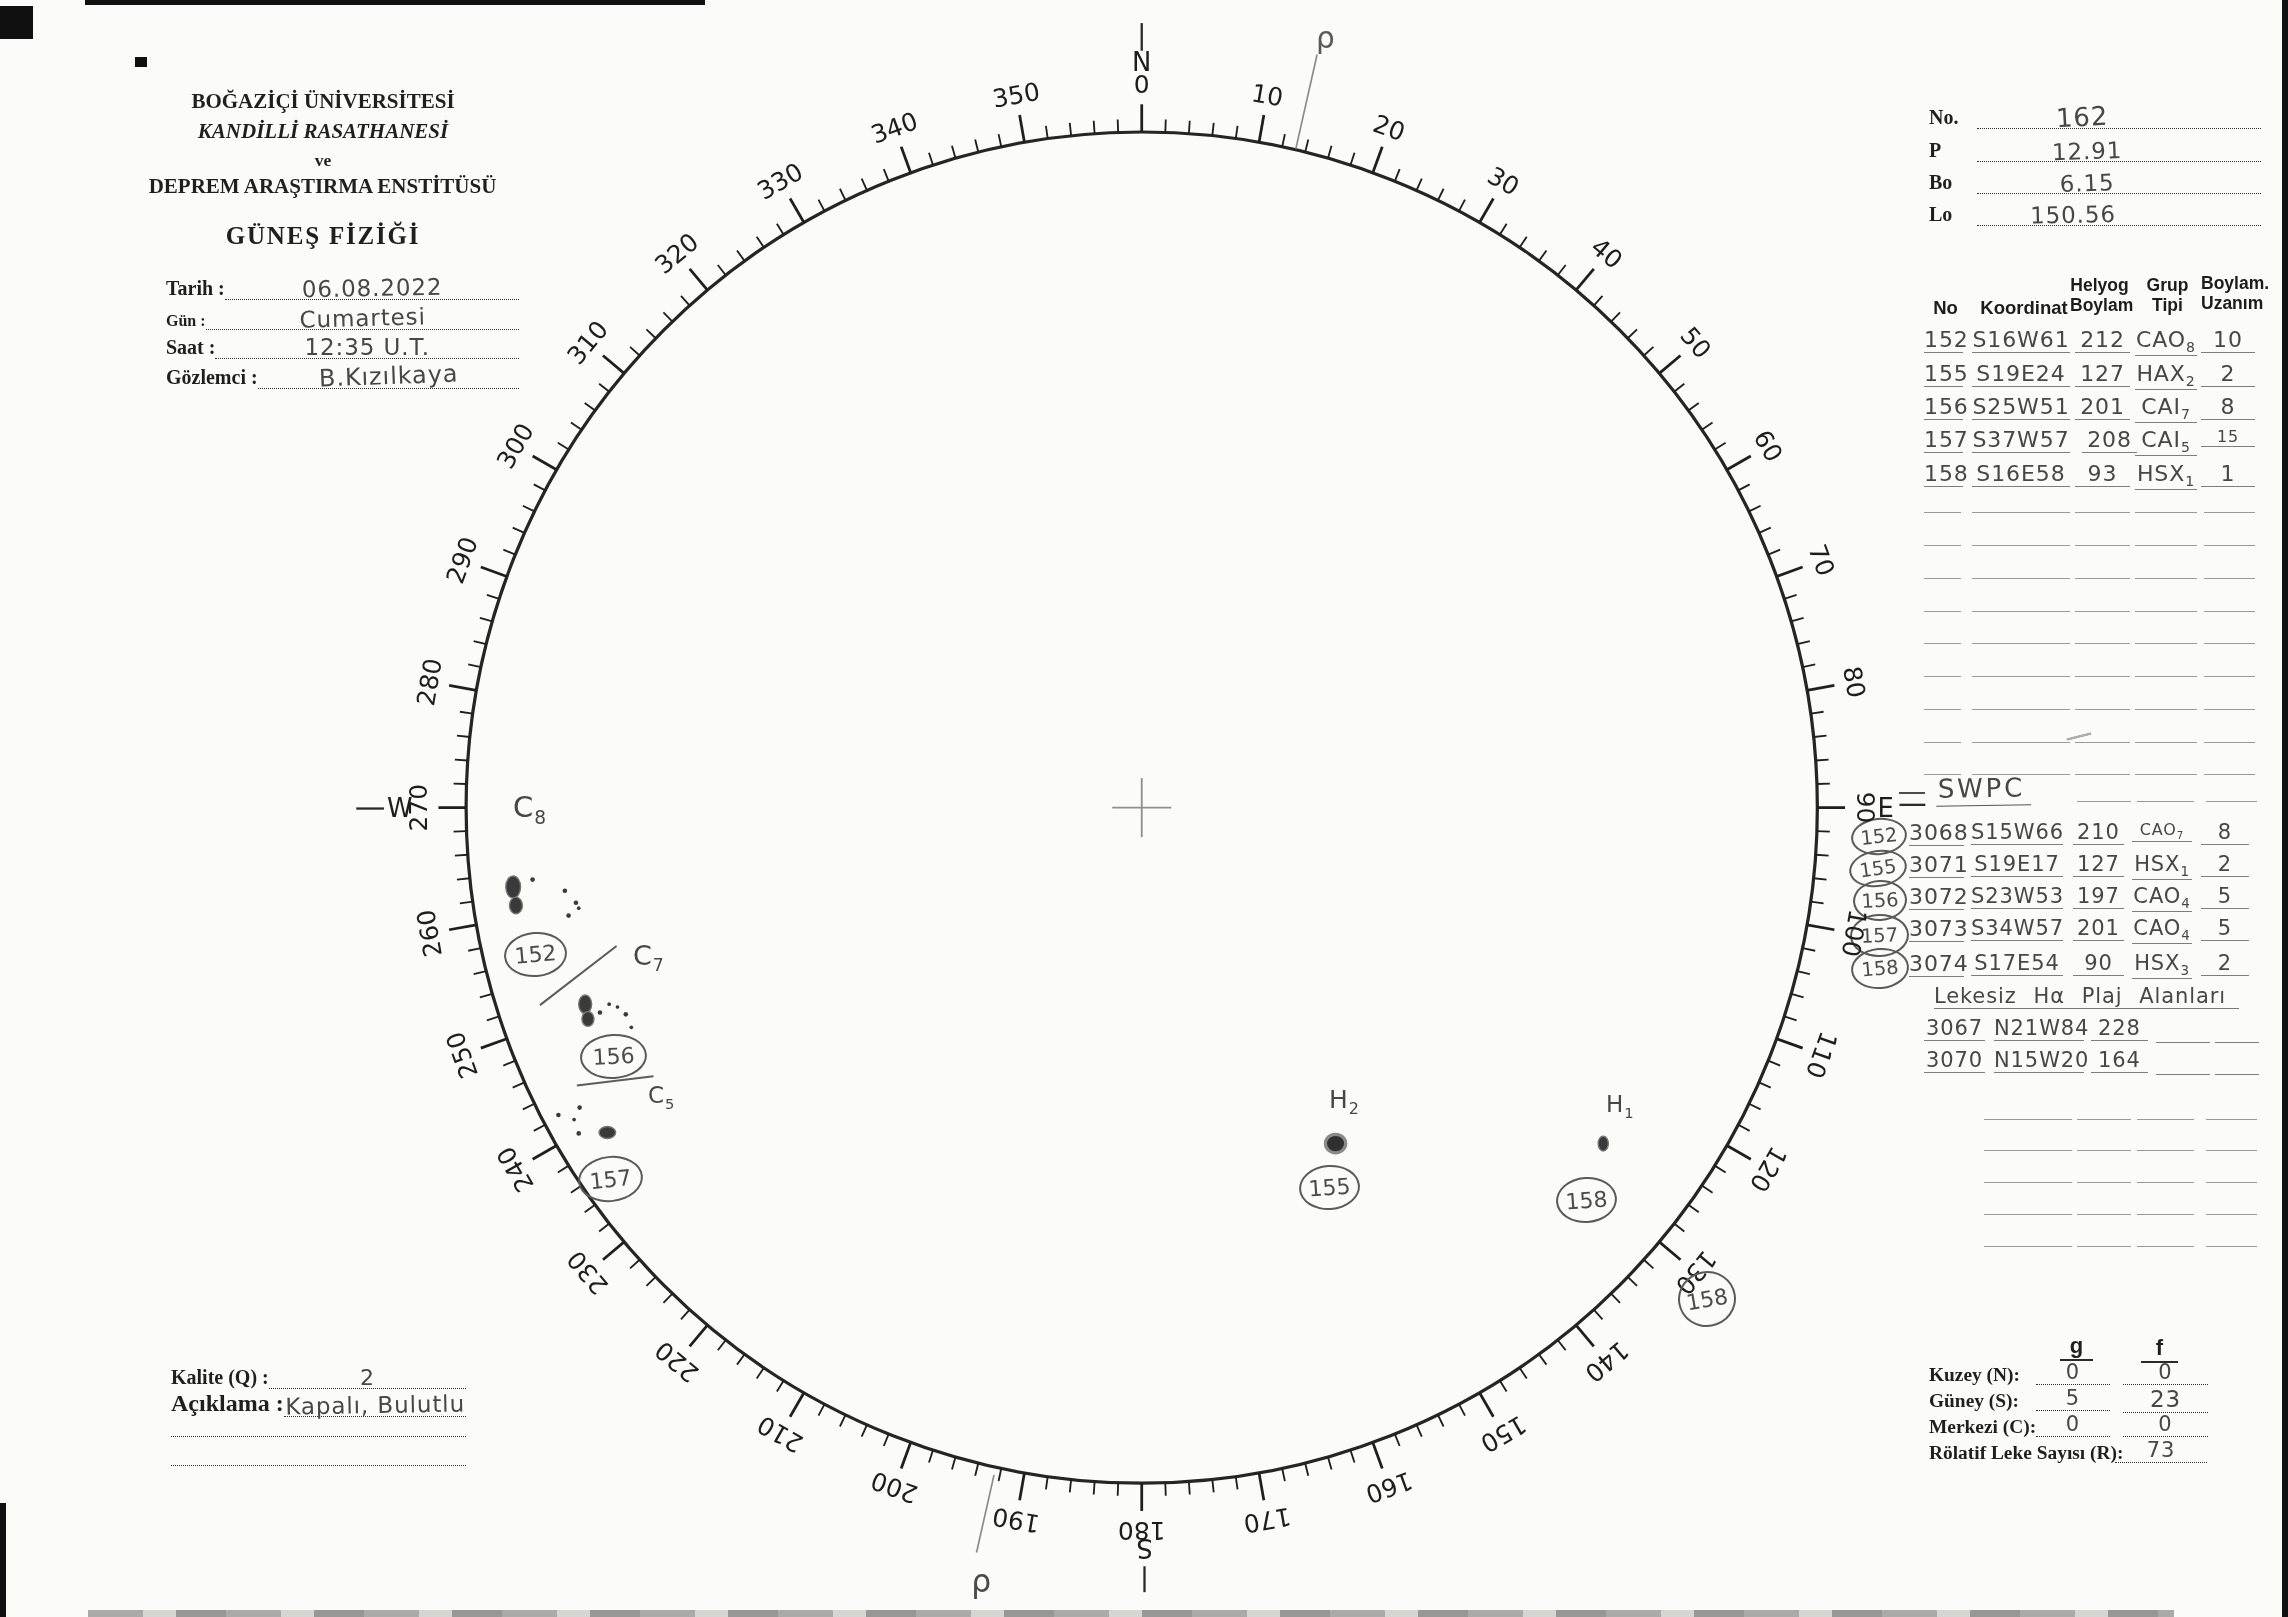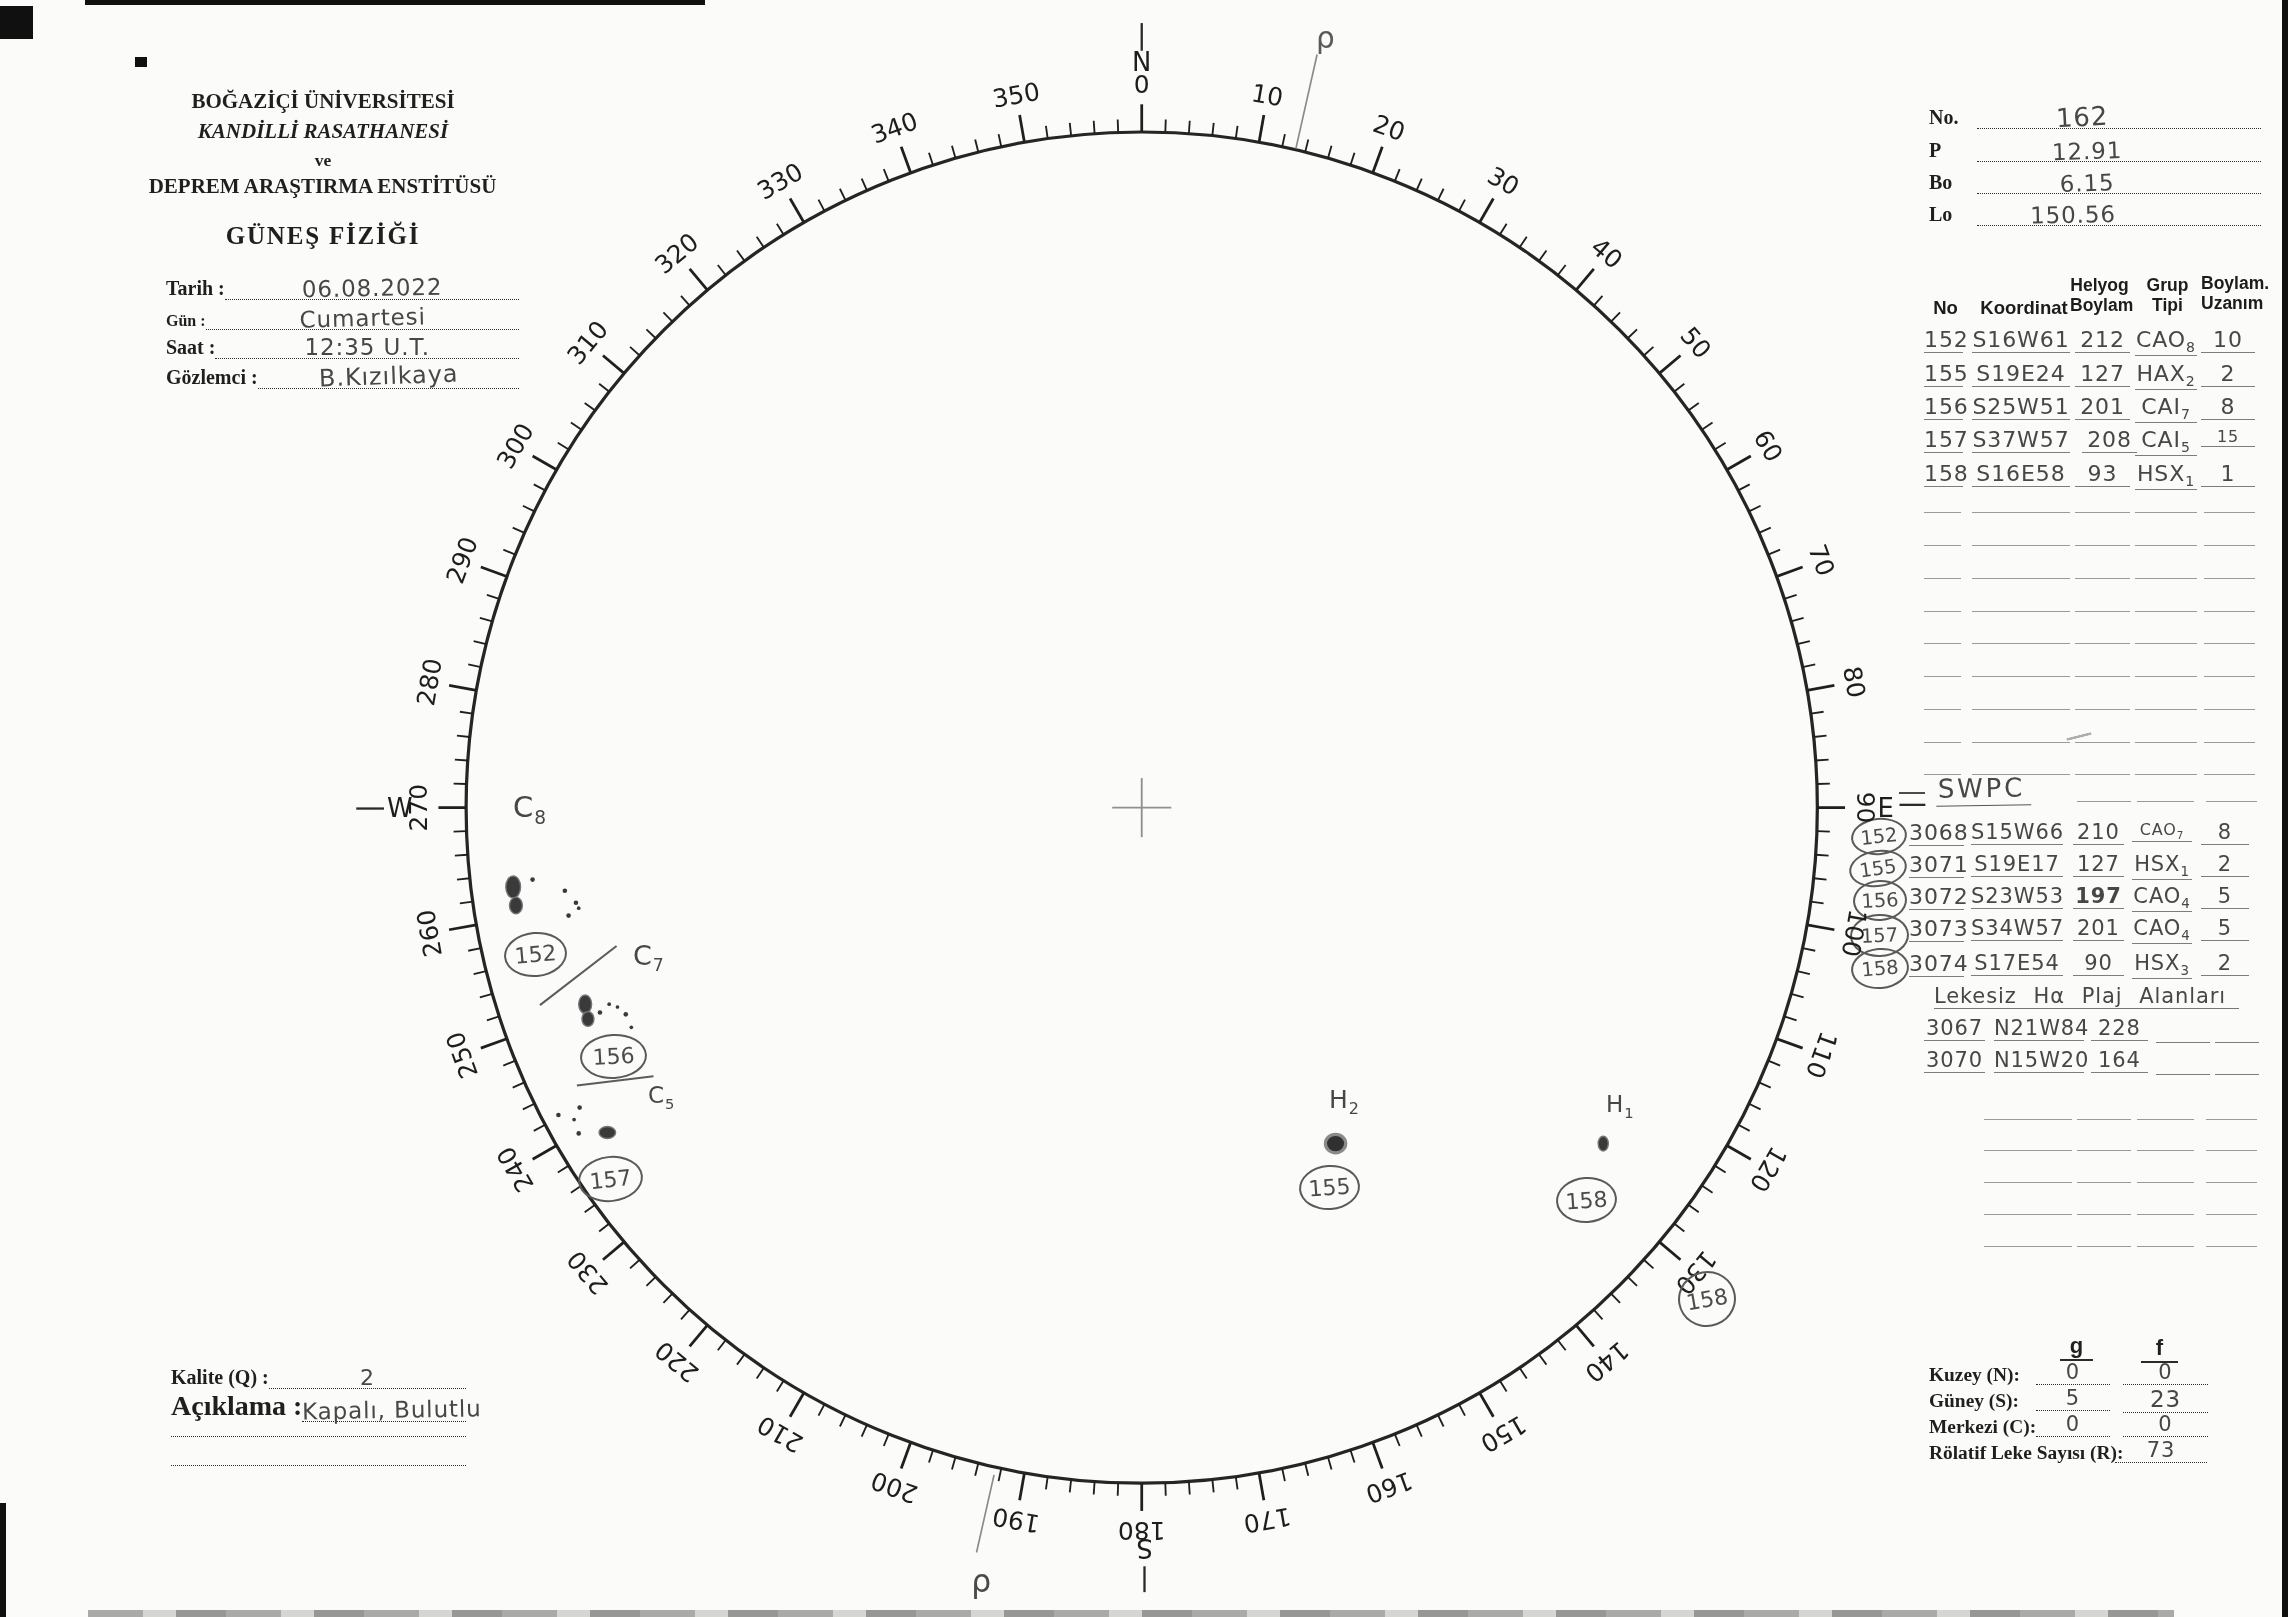--- a/index.html
+++ b/index.html
@@ -162,21 +162,21 @@
     <div class="cell hand" style="left:2201px;top:820px;width:48px;font-size:21px;">8</div>
 
     <div class="cell hand" style="left:1909px;top:852px;width:55px;font-size:22px;">3071</div>
     <div class="cell hand" style="left:1971px;top:852px;width:92px;font-size:21px;">S19E17</div>
     <div class="cell hand" style="left:2073px;top:852px;width:51px;font-size:21px;">127</div>
     <div class="cell hand" style="left:2132px;top:852px;width:60px;font-size:21px;"><span>HSX</span><sub>1</sub></div>
     <div class="cell hand" style="left:2201px;top:852px;width:48px;font-size:21px;">2</div>
 
     <div class="cell hand" style="left:1909px;top:884px;width:55px;font-size:22px;">3072</div>
     <div class="cell hand" style="left:1971px;top:884px;width:92px;font-size:21px;">S23W53</div>
-    <div class="cell hand" style="left:2073px;top:884px;width:51px;font-size:21px;font-weight:bold;">197</div>
+    <div class="cell hand" style="left:2073px;top:884px;width:51px;font-size:21px;">197</div>
     <div class="cell hand" style="left:2132px;top:884px;width:60px;font-size:21px;"><span>CAO</span><sub>4</sub></div>
     <div class="cell hand" style="left:2201px;top:884px;width:48px;font-size:21px;">5</div>
 
     <div class="cell hand" style="left:1909px;top:916px;width:55px;font-size:22px;">3073</div>
     <div class="cell hand" style="left:1971px;top:916px;width:92px;font-size:21px;">S34W57</div>
     <div class="cell hand" style="left:2073px;top:916px;width:51px;font-size:21px;">201</div>
     <div class="cell hand" style="left:2132px;top:916px;width:60px;font-size:21px;"><span>CAO</span><sub>4</sub></div>
     <div class="cell hand" style="left:2201px;top:916px;width:48px;font-size:21px;">5</div>
 
     <div class="cell hand" style="left:1909px;top:951px;width:55px;font-size:22px;">3074</div>
@@ -218,21 +218,21 @@
   <div class="abs printed" style="left:1929px;top:1442px;font-size:19.4px;">Rölatif Leke Sayısı (R):</div>
   <div class="abs dotline hand" style="left:2115px;top:1438px;width:92px;font-size:21px;text-align:center;">73</div>
 
   <div class="frow" style="left:171px;top:1364px;width:295px;">
     <span class="lbl printed" style="font-size:20px;">Kalite (Q) :</span>
     <span class="fill">
         <span class="hv hand" style="font-size:22px;">2</span>
       </span>
   </div>
   <div class="frow" style="left:171px;top:1390px;width:295px;">
-    <span class="lbl printed" style="font-size:28px;">Açıklama :</span>
+    <span class="lbl printed" style="font-size:24px;">Açıklama :</span>
     <span class="fill">
         <span class="hv hand" style="font-size:23px;transform:rotate(-1deg);">Kapalı, Bulutlu</span>
       </span>
   </div>
   <div class="abs dotline" style="left:171px;top:1416px;width:295px;height:20px;"></div>
   <div class="abs dotline" style="left:171px;top:1445px;width:295px;height:20px;"></div>
 
   <svg id="disk-svg" class="abs" style="left:0;top:0;" width="2289" height="1618" viewBox="0 0 2480 1753">
     <circle cx="1237" cy="875" r="732" fill="none" stroke="#252525" stroke-width="3.5"></circle>
     <g id="scale-group">

